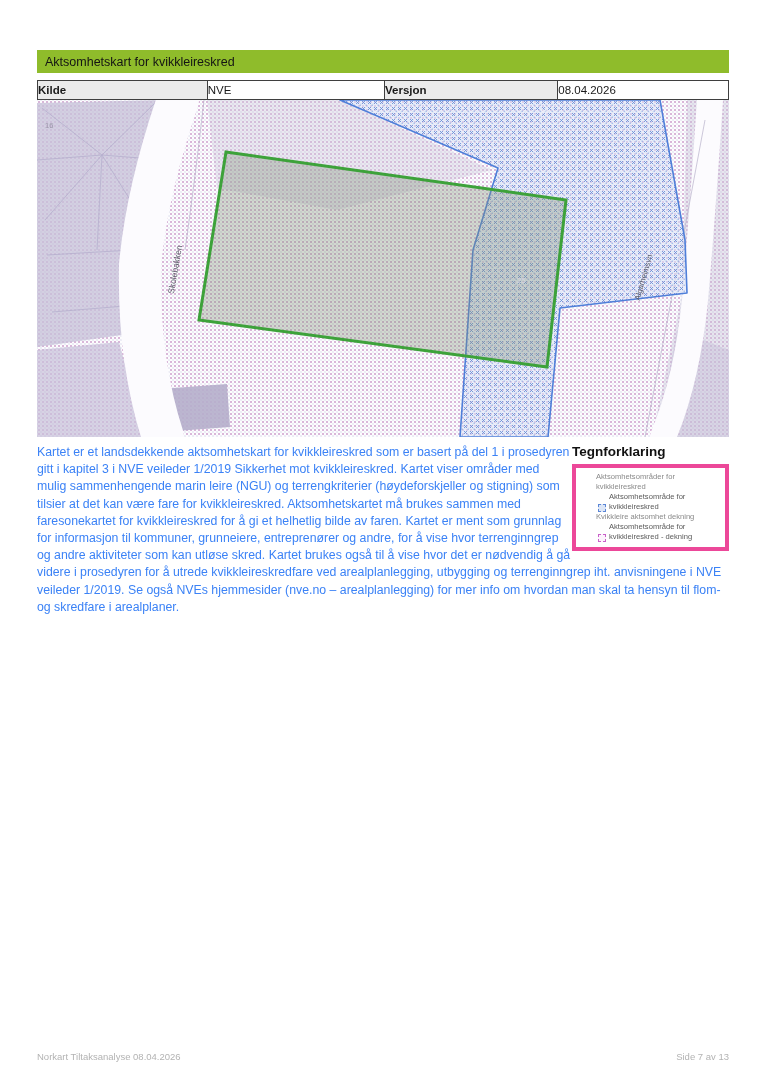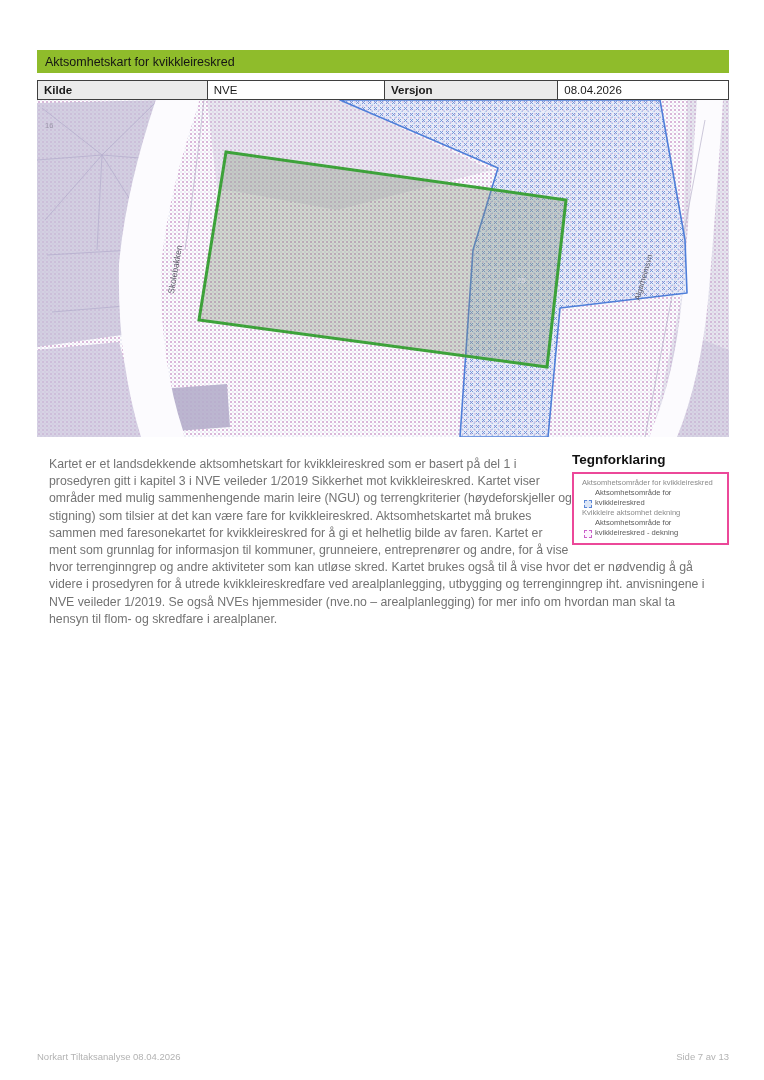--- a/index.html
+++ b/index.html
@@ -13,53 +13,53 @@
     background:#8fbc2b;display:flex;align-items:center;box-sizing:border-box;padding-left:8px;
   }
   .titlebar span{font-size:12.5px;font-weight:normal;color:#141414;}
   
   .meta{
     position:absolute;left:37px;top:80px;width:692px;height:20px;
     display:flex;box-sizing:border-box;border:1px solid #3f3f3f;background:#fff;
   }
   .meta .cell{
     box-sizing:border-box;height:100%;display:flex;align-items:center;
-    padding-left:6px;font-size:11.5px;border-right:1px solid #3f3f3f;
+    font-size:11.5px;border-right:1px solid #3f3f3f;
   }
   .meta .cell:last-child{border-right:none;}
   .meta .hdr{background:#ebebeb;font-weight:bold;}
   .c1{width:24.6%;} .c2{width:25.7%;} .c3{width:25.1%;} .c4{width:24.6%;text-align:center;}
   
   .map{
     position:absolute;left:37px;top:100px;width:692px;height:337px;overflow:hidden;
     background:
       radial-gradient(circle, rgba(178,108,178,0.50) 0.7px, transparent 0.9px),
       radial-gradient(circle, rgba(140,140,195,0.30) 0.6px, transparent 0.8px),
       #fdfdfe;
     background-size:4px 4px,4px 4px;
     background-position:0 0,2px 2px;
   }
   .map svg{display:block;}
   
   .content{position:absolute;left:37px;top:444px;width:692px;}
   .legend-wrap{float:right;width:157px;}
-  .legend-title{margin:8px 0 5px 0;font-size:13.5px;font-weight:bold;color:#111;}
+  .legend-title{margin:0 0 5px 0;font-size:13.5px;font-weight:bold;color:#111;}
   .legend-box{
-    box-sizing:border-box;border:2px solid #ec4899;background:#fff;
-    padding:4px 4px 5px 8px;font-size:7.6px;line-height:10px;color:#555;
+    box-sizing:border-box;border:4px solid #ec4899;background:#fff;
+    padding:4px 4px 5px 20px;font-size:7.6px;line-height:10px;color:#555;
   }
   .legend-group{color:#8a8a8a;}
   .legend-entry{display:flex;align-items:flex-end;color:#5a5a5a;}
   .swatch{
     width:8px;height:8px;box-sizing:border-box;margin:0 3px 0 2px;flex:0 0 auto;
   }
   .swatch-blue{border:1px dashed #5b86d6;background:#dce6f7;}
   .swatch-pink{border:1px dashed #c95fc9;background:#fdf3fd;}
   .about-title{margin:0 0 8px 0;font-size:13.5px;font-weight:bold;color:#111;}
-  .about-body{margin:12px;font-size:12.3px;line-height:17.2px;color:#737373;text-align:left;}
+  .about-body{margin:0;font-size:12.3px;line-height:17.2px;color:#3b82f6;text-align:left;}
   
   .footer{
     position:absolute;left:37px;top:1051px;width:692px;display:flex;
     justify-content:space-between;font-size:9.5px;color:#b3b3b3;
   }
 </style>
 </head>
 <body>
 
 <div class="sheet">

